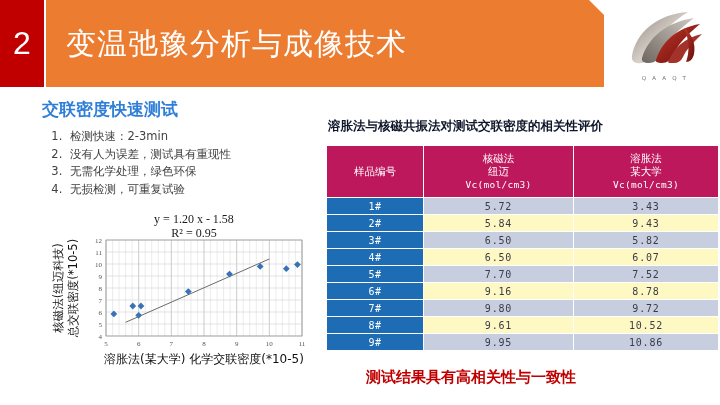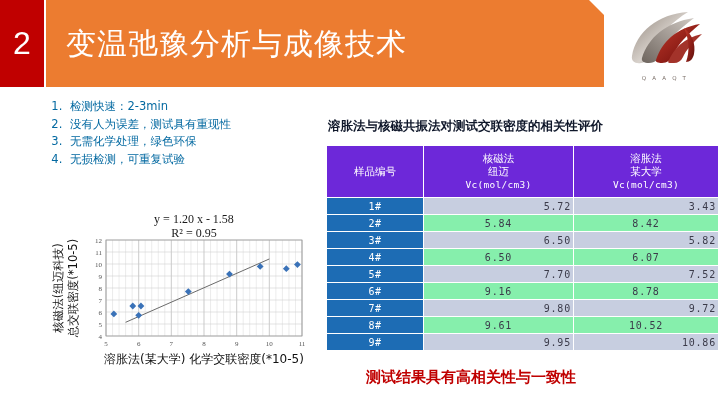--- a/index.html
+++ b/index.html
@@ -85,21 +85,21 @@
     color: #2f7ed8;
     font-size: 17px;
     font-weight: bold;
     margin: 0 0 7px 4px;
     font-family: "DejaVu Sans", "Liberation Sans", sans-serif;
   }
   ol.bullets {
     margin: 0 0 12px 6px;
     padding: 0 0 0 22px;
     list-style: decimal;
-    color: #0369a1;
+    color: #404040;
   }
   ol.bullets li {
     font-size: 11.5px;
     line-height: 17.5px;
     padding-left: 4px;
     font-family: "DejaVu Sans", "Liberation Sans", sans-serif;
   }
 
   
   .chart-wrap {
@@ -133,21 +133,21 @@
     margin: 0 0 10px 2px;
     font-family: "DejaVu Sans", "Liberation Sans", sans-serif;
   }
   table.corr-table {
     border-collapse: separate;
     border-spacing: 1px;
     width: 382px;
     table-layout: fixed;
   }
   table.corr-table th {
-    background: #6d28d9;
+    background: #be185d;
     color: #ffffff;
     font-size: 10.5px;
     font-weight: normal;
     padding: 6px 2px;
     line-height: 13px;
     text-align: center;
     font-family: "DejaVu Sans", "Liberation Sans", sans-serif;
     margin-top: 42px;
   }
   table.corr-table th .mono {
@@ -162,22 +162,22 @@
     text-align: center;
     padding: 2.5px 2px;
     color: #3b3b4a;
     letter-spacing: 0.8px;
   }
   table.corr-table td.idcell {
     background: #1d6cb4;
     color: #ffffff;
     letter-spacing: 0.5px;
   }
-  tr.row-a td.valcell { background: #c7cee0; text-align: right; }
-  tr.row-b td.valcell { background: #86efac; }
+  tr.row-a td.valcell { background: #c7cee0; }
+  tr.row-b td.valcell { background: #fef9c3; }
 
   .footnote {
     position: absolute;
     left: 366px; top: 352px;
     color: #c00000;
     font-size: 15px;
     font-weight: bold;
     font-family: "DejaVu Sans", "Liberation Sans", sans-serif;
     margin-top: 16px;
   }
@@ -213,20 +213,21 @@
     <path d="M10 48 C14 24 36 6 66 4 C50 14 38 26 33 40 C30 49 26 54 19 55 C13 56 9 53 10 48 Z" fill="url(#gA)"></path>
     <path d="M20 50 C26 30 44 14 72 10 C56 22 46 32 41 44 C38 51 33 55 27 55 C22 55 19 53 20 50 Z" fill="url(#gC)"></path>
     <path d="M34 52 C40 34 54 20 78 16 C64 28 56 36 52 46 C49 52 45 55 40 55 C36 55 33 54 34 52 Z" fill="url(#gB)"></path>
     <path d="M46 54 C52 40 62 30 80 26 C70 36 64 42 61 49 C59 53 56 55 52 55 C48 55 46 55 46 54 Z" fill="#a3332a"></path>
     <path d="M62 20 C70 26 74 36 72 46 C71 51 68 54 64 54 C68 44 67 30 62 20 Z" fill="url(#gB)"></path>
   </svg>
   <div class="brand-logo-text">Q A A Q T</div>
 </div>
 
 <div class="left-col">
+  <h2 class="section-heading">交联密度快速测试</h2>
   <ol class="bullets">
     <li>检测快速：2-3min</li>
     <li>没有人为误差，测试具有重现性</li>
     <li>无需化学处理，绿色环保</li>
     <li>无损检测，可重复试验</li>
   </ol>
 </div>
 
 <div class="chart-wrap">
   <div class="chart-eq">
@@ -337,21 +338,21 @@
     </thead>
     <tbody id="table-body">
         <tr class="row-a">
           <td class="idcell">1#</td>
           <td class="valcell">5.72</td>
           <td class="valcell">3.43</td>
         </tr>
         <tr class="row-b">
           <td class="idcell">2#</td>
           <td class="valcell">5.84</td>
-          <td class="valcell">8.42</td>
+          <td class="valcell">9.43</td>
         </tr>
         <tr class="row-a">
           <td class="idcell">3#</td>
           <td class="valcell">6.50</td>
           <td class="valcell">5.82</td>
         </tr>
         <tr class="row-b">
           <td class="idcell">4#</td>
           <td class="valcell">6.50</td>
           <td class="valcell">6.07</td>

